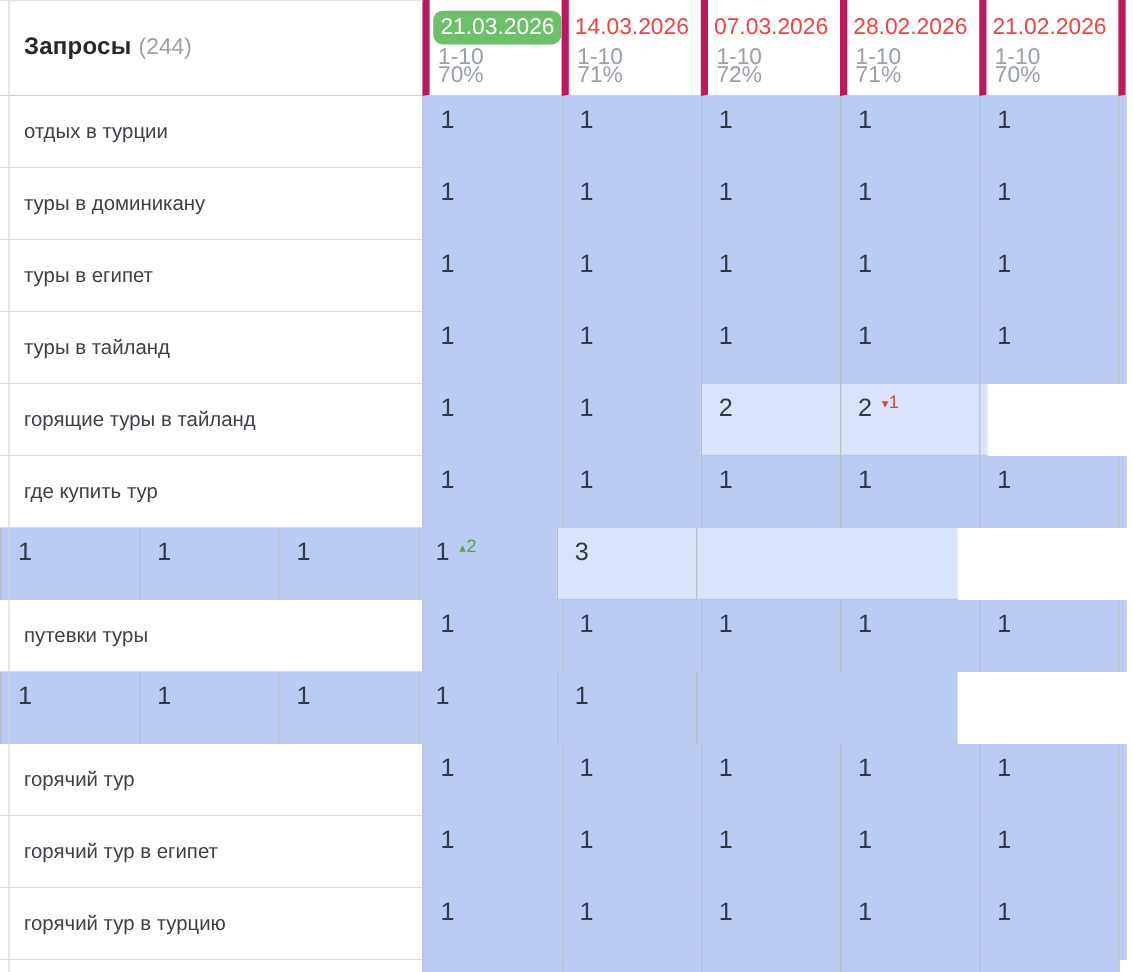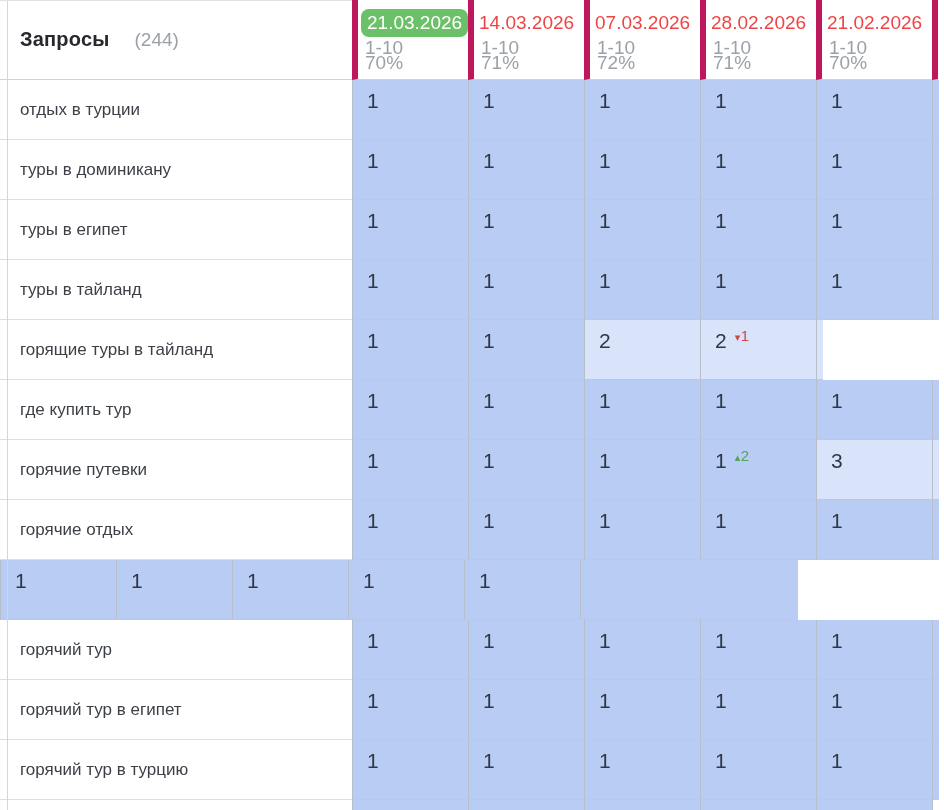--- a/index.html
+++ b/index.html
@@ -29,21 +29,21 @@
     display: flex; height: 80px; width: 816px;
   }
   .qhead {
     width: 352px; flex: 0 0 352px;
     display: flex; align-items: center;
     padding-left: 20px;
     border-bottom: 1px solid #d2d2d2;
     background: #fff;
   }
   .qhead .title { font-size: 20px; font-weight: bold; color: #26282b; letter-spacing:.2px; }
-  .qhead .count { font-size: 19px; color: #9aa1a9; margin-left: 25px; font-weight: normal; }
+  .qhead .count { font-size: 19px; color: #9aa1a9; margin-left: 6px; font-weight: normal; }
 
   .th {
     width: 116px; flex: 0 0 116px;
     border-left: 6px solid #be185d;
     border-bottom: 1px solid #d2d2d2;
     background: #fff;
     overflow: hidden;
   }
   .th.sliver { width: 12px; flex: 1 1 auto; }
   .date {
@@ -192,30 +192,29 @@
       <div class="row">
         <div class="qcell">где купить тур</div>
         <div class="cell t-dark"><span class="num">1</span></div>
         <div class="cell t-dark"><span class="num">1</span></div>
         <div class="cell t-dark"><span class="num">1</span></div>
         <div class="cell t-dark"><span class="num">1</span></div>
         <div class="cell t-dark"><span class="num">1</span></div>
         <div class="cell t-dark sliver"></div>
       </div>
       <div class="row">
-        <div class="qcell">горячие путевки</div>
         <div class="cell t-dark"><span class="num">1</span></div>
         <div class="cell t-dark"><span class="num">1</span></div>
         <div class="cell t-dark"><span class="num">1</span></div>
         <div class="cell t-dark"><span class="num">1</span><span class="delta up"><span class="tri">▴</span><span>2</span></span></div>
         <div class="cell t-light"><span class="num">3</span></div>
         <div class="cell t-light sliver"></div>
       </div>
       <div class="row">
-        <div class="qcell">горячие отдых</div>
+        <div class="qcell">путевки туры</div>
         <div class="cell t-dark"><span class="num">1</span></div>
         <div class="cell t-dark"><span class="num">1</span></div>
         <div class="cell t-dark"><span class="num">1</span></div>
         <div class="cell t-dark"><span class="num">1</span></div>
         <div class="cell t-dark"><span class="num">1</span></div>
         <div class="cell t-dark sliver"></div>
       </div>
       <div class="row">
         <div class="cell t-dark"><span class="num">1</span></div>
         <div class="cell t-dark"><span class="num">1</span></div>

